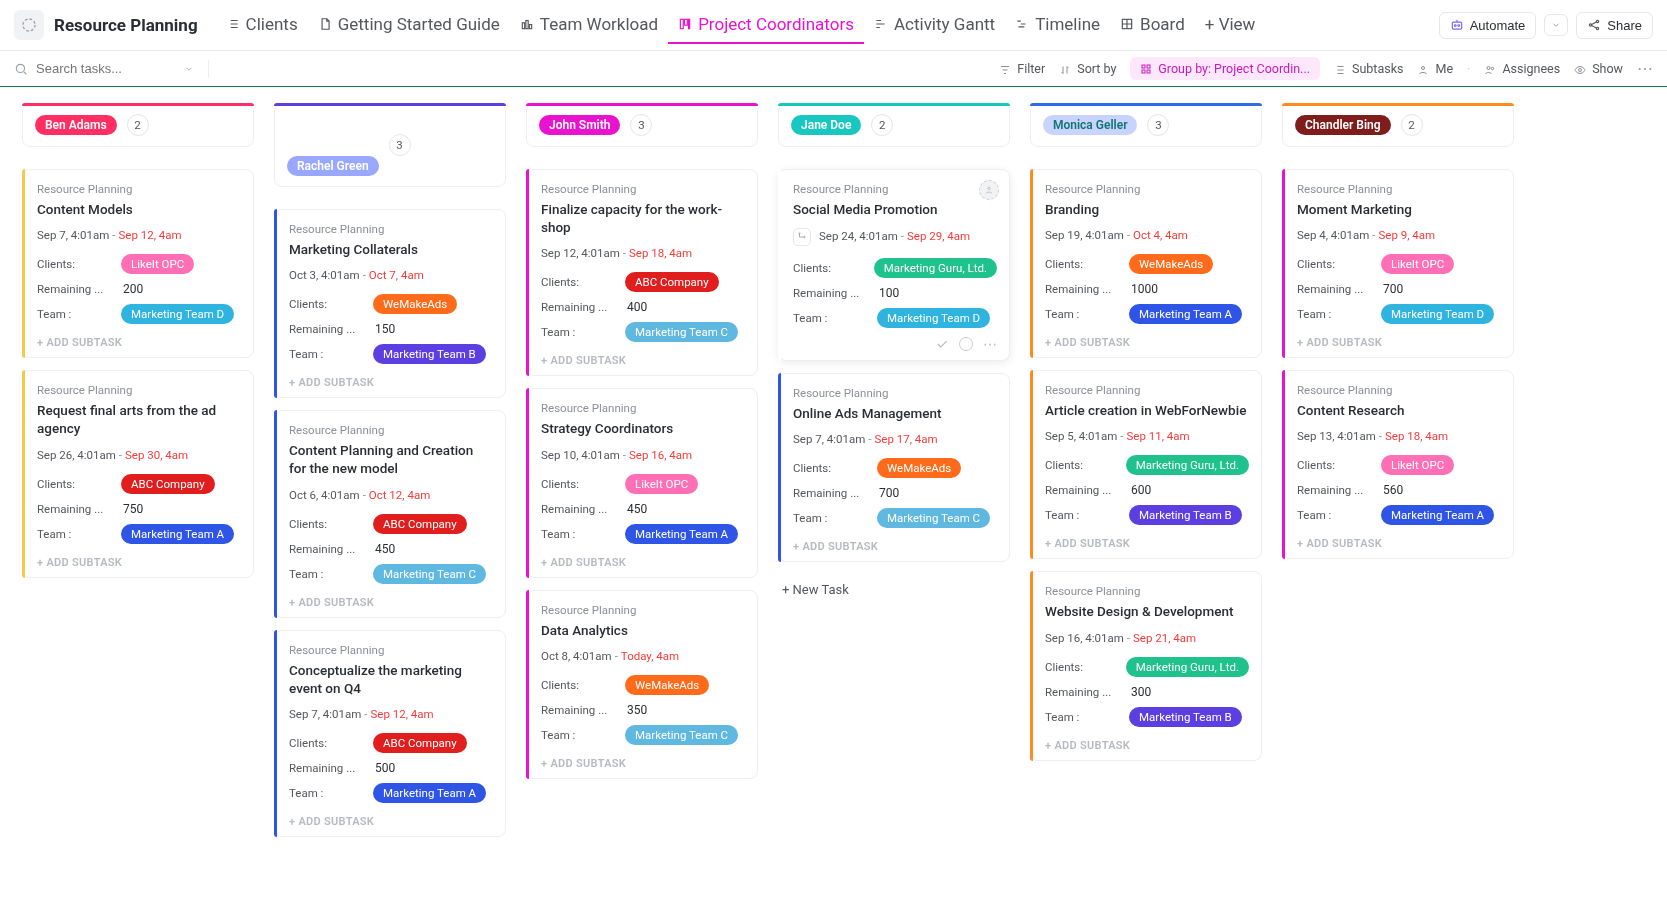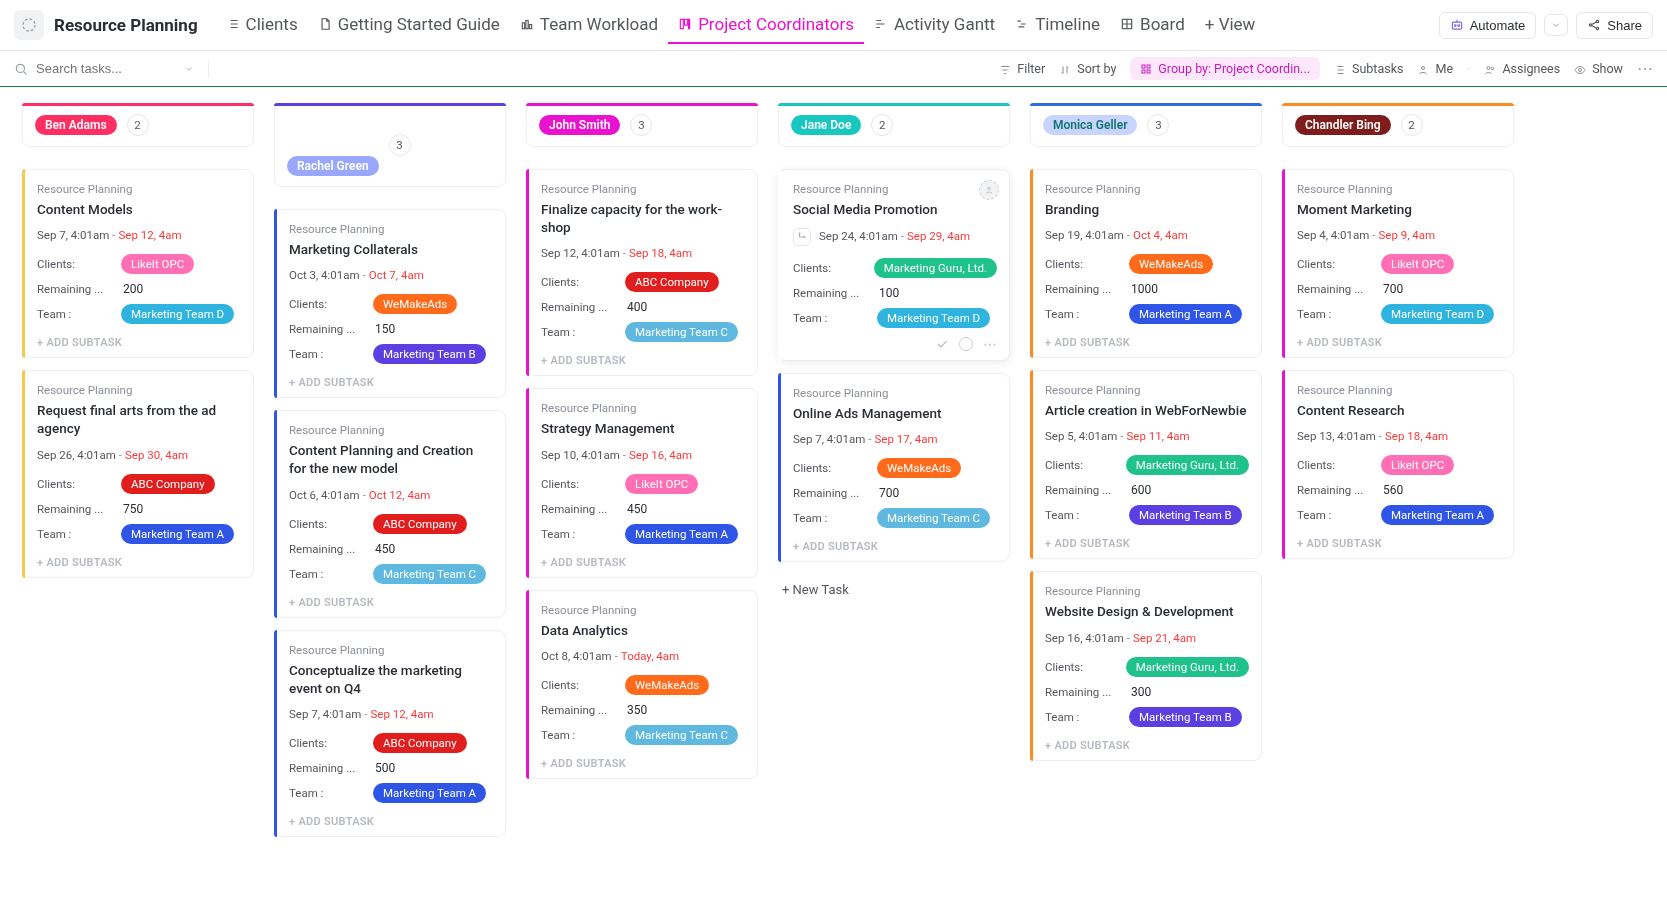--- a/index.html
+++ b/index.html
@@ -339,21 +339,21 @@
           <span class="remaining-val">400</span>
         </div>
         <div class="row">
           <span class="row-label">Team :</span>
           <span class="tag" style="background:#5fb8e0;">Marketing Team C</span>
         </div>
         <div class="add-sub">+ ADD SUBTASK</div>
       </div>
       <div class="card" style="--stripe: #e913cf;">
         <div class="breadcrumb">Resource Planning</div>
-        <div class="card-title">Strategy Management</div>
+        <div class="card-title">Strategy Coordinators</div>
         <div class="dates"><span>Sep 10, 4:01am</span><span class="sep">-</span><span class="due">Sep 16, 4am</span></div>
         <div class="row">
           <span class="row-label">Clients:</span>
           <span class="tag" style="background:#ff6fb5;">LikeIt OPC</span>
         </div>
         <div class="row">
           <span class="row-label">Remaining ...</span>
           <span class="remaining-val">450</span>
         </div>
         <div class="row">

